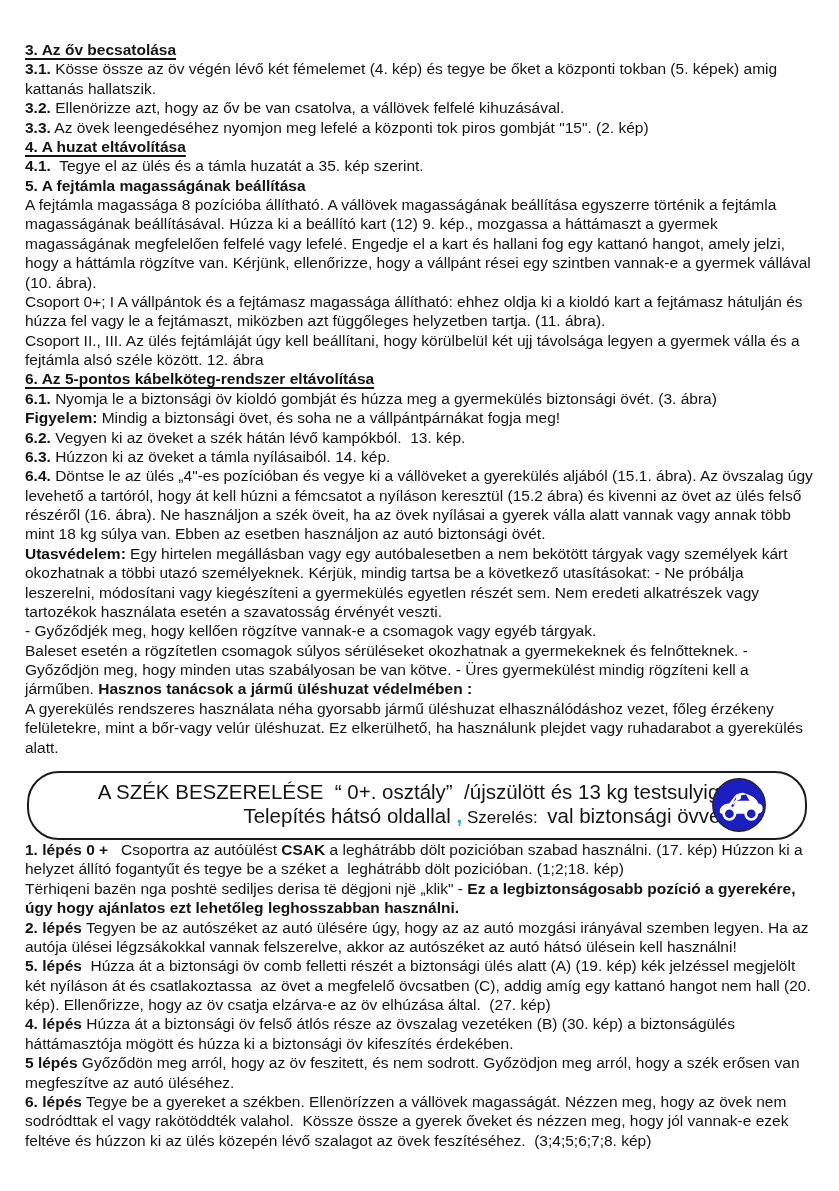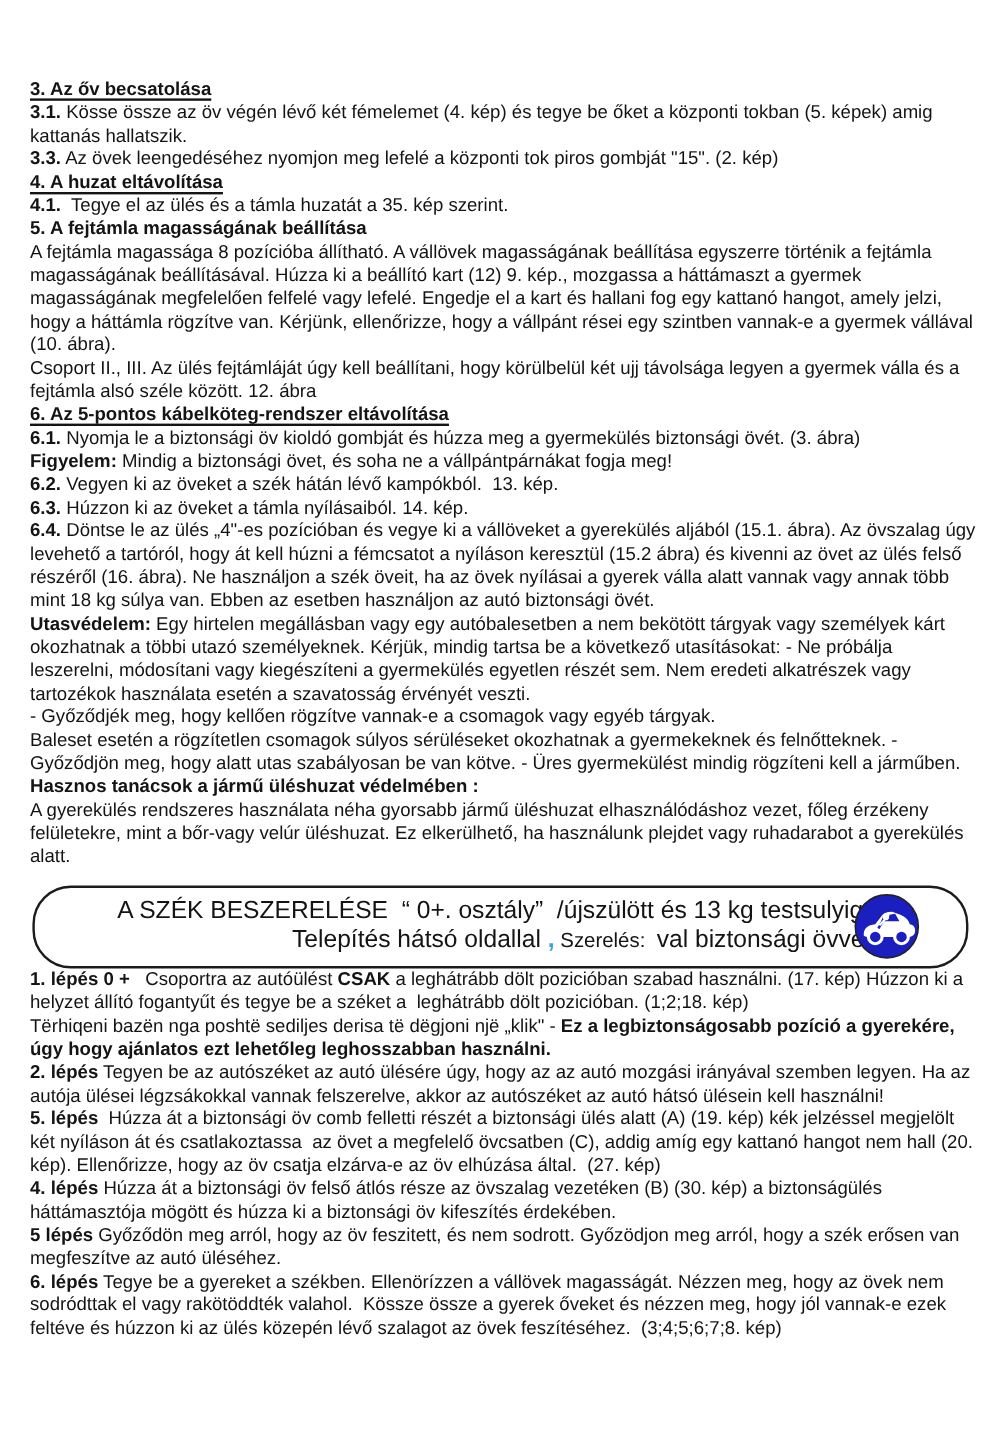--- a/index.html
+++ b/index.html
@@ -12,21 +12,20 @@
     height: 1191px;
     overflow: hidden;
     font-family: "Liberation Sans", sans-serif;
     font-size: 15.5px;
     line-height: 1.25;
     color: #141414;
     box-sizing: border-box;
   }
   .content {
     padding: 40px 26px 0 25px;
-    margin-top: 25px;
   }
   p.doc {
     margin: 0;
     white-space: pre-wrap;
   }
   .hd {
     font-weight: bold;
     margin: 8px 0 1px 0;
   }
   .hd.first { margin-top: 0; }
@@ -63,39 +62,41 @@
   }
   .intro { margin-top: 17px; }
 </style>
 </head>
 <body>
 
 <div class="content">
 
   <p class="doc hd first"><span class="ul">3. Az őv becsatolása</span></p>
   <p class="doc"><b>3.1.</b><span> Kösse össze az öv végén lévő két fémelemet (4. kép) és tegye be őket a központi tokban (5. képek) amig kattanás hallatszik.</span></p>
+  <p class="doc"><b>3.2.</b><span> Ellenörizze azt, hogy az őv be van csatolva, a vállövek felfelé kihuzásával.</span></p>
   <p class="doc"><b>3.3.</b><span> Az övek leengedéséhez nyomjon meg lefelé a központi tok piros gombját "15". (2. kép)</span></p>
 
   <p class="doc hd"><span class="ul">4. A huzat eltávolítása</span></p>
   <p class="doc"><b>4.1.</b><span>  Tegye el az ülés és a támla huzatát a 35. kép szerint.</span></p>
 
   <p class="doc hd"><span>5. A fejtámla magasságának beállítása</span></p>
   <p class="doc"><span>A fejtámla magassága 8 pozícióba állítható. A vállövek magasságának beállítása egyszerre történik a fejtámla magasságának beállításával. Húzza ki a beállító kart (12) 9. kép., mozgassa a háttámaszt a gyermek magasságának megfelelően felfelé vagy lefelé. Engedje el a kart és hallani fog egy kattanó hangot, amely jelzi, hogy a háttámla rögzítve van. Kérjünk, ellenőrizze, hogy a vállpánt rései egy szintben vannak-e a gyermek vállával (10. ábra).</span></p>
+  <p class="doc"><span>Csoport 0+; I A vállpántok és a fejtámasz magassága állítható: ehhez oldja ki a kioldó kart a fejtámasz hátulján és húzza fel vagy le a fejtámaszt, miközben azt függőleges helyzetben tartja. (11. ábra).</span></p>
   <p class="doc"><span>Csoport II., III. Az ülés fejtámláját úgy kell beállítani, hogy körülbelül két ujj távolsága legyen a gyermek válla és a fejtámla alsó széle között. 12. ábra</span></p>
 
   <p class="doc hd"><span class="ul">6. Az 5-pontos kábelköteg-rendszer eltávolítása</span></p>
   <p class="doc"><b>6.1.</b><span> Nyomja le a biztonsági öv kioldó gombját és húzza meg a gyermekülés biztonsági övét. (3. ábra)</span></p>
   <p class="doc"><b>Figyelem:</b><span> Mindig a biztonsági övet, és soha ne a vállpántpárnákat fogja meg!</span></p>
   <p class="doc"><b>6.2.</b><span> Vegyen ki az öveket a szék hátán lévő kampókból.  13. kép.</span></p>
   <p class="doc"><b>6.3.</b><span> Húzzon ki az öveket a támla nyílásaiból. 14. kép.</span></p>
   <p class="doc"><b>6.4.</b><span> Döntse le az ülés „4"-es pozícióban és vegye ki a vállöveket a gyerekülés aljából (15.1. ábra). Az övszalag úgy levehető a tartóról, hogy át kell húzni a fémcsatot a nyíláson keresztül (15.2 ábra) és kivenni az övet az ülés felső részéről (16. ábra). Ne használjon a szék öveit, ha az övek nyílásai a gyerek válla alatt vannak vagy annak több mint 18 kg súlya van. Ebben az esetben használjon az autó biztonsági övét.</span></p>
 
   <p class="doc gap-top"><b>Utasvédelem:</b><span> Egy hirtelen megállásban vagy egy autóbalesetben a nem bekötött tárgyak vagy személyek kárt okozhatnak a többi utazó személyeknek. Kérjük, mindig tartsa be a következő utasításokat: - Ne próbálja leszerelni, módosítani vagy kiegészíteni a gyermekülés egyetlen részét sem. Nem eredeti alkatrészek vagy tartozékok használata esetén a szavatosság érvényét veszti.</span></p>
   <p class="doc"><span>- Győződjék meg, hogy kellően rögzítve vannak-e a csomagok vagy egyéb tárgyak.</span></p>
-  <p class="doc"><span>Baleset esetén a rögzítetlen csomagok súlyos sérüléseket okozhatnak a gyermekeknek és felnőtteknek. - Győződjön meg, hogy alatt utas szabályosan be van kötve. - Üres gyermekülést mindig rögzíteni kell a járműben. </span><b>Hasznos tanácsok a jármű üléshuzat védelmében :</b></p>
+  <p class="doc"><span>Baleset esetén a rögzítetlen csomagok súlyos sérüléseket okozhatnak a gyermekeknek és felnőtteknek. - Győződjön meg, hogy minden utas szabályosan be van kötve. - Üres gyermekülést mindig rögzíteni kell a járműben. </span><b>Hasznos tanácsok a jármű üléshuzat védelmében :</b></p>
   <p class="doc"><span>A gyerekülés rendszeres használata néha gyorsabb jármű üléshuzat elhasználódáshoz vezet, főleg érzékeny felületekre, mint a bőr-vagy velúr üléshuzat. Ez elkerülhető, ha használunk plejdet vagy ruhadarabot a gyerekülés alatt.</span></p>
 
   <div class="banner">
     <div class="banner-line1">A SZÉK BESZERELÉSE  “ 0+. osztály”  /újszülött és 13 kg testsulyig/</div>
     <div class="banner-line2"><span>Telepítés hátsó oldallal </span><span class="banner-comma">,</span><span class="small"> Szerelés:  </span><span>val biztonsági övvel</span></div>
     <svg class="banner-icon" viewBox="0 0 64 64" xmlns="http://www.w3.org/2000/svg">
       <circle cx="32" cy="32" r="30" fill="#1c1fc0" stroke="#222222" stroke-width="1.5"></circle>
       <path d="M10 40 Q10 31 21 30 L27 22 Q30 18 37 18 L45 21 Q52 24 54 30 Q59 31 59 36 Q59 41 54 42 L14 42 Q10 42 10 40 Z" fill="#ffffff"></path>
       <circle cx="21" cy="42" r="6.5" fill="#1c1fc0" stroke="#ffffff" stroke-width="3"></circle>
       <circle cx="46" cy="42" r="6.5" fill="#1c1fc0" stroke="#ffffff" stroke-width="3"></circle>

